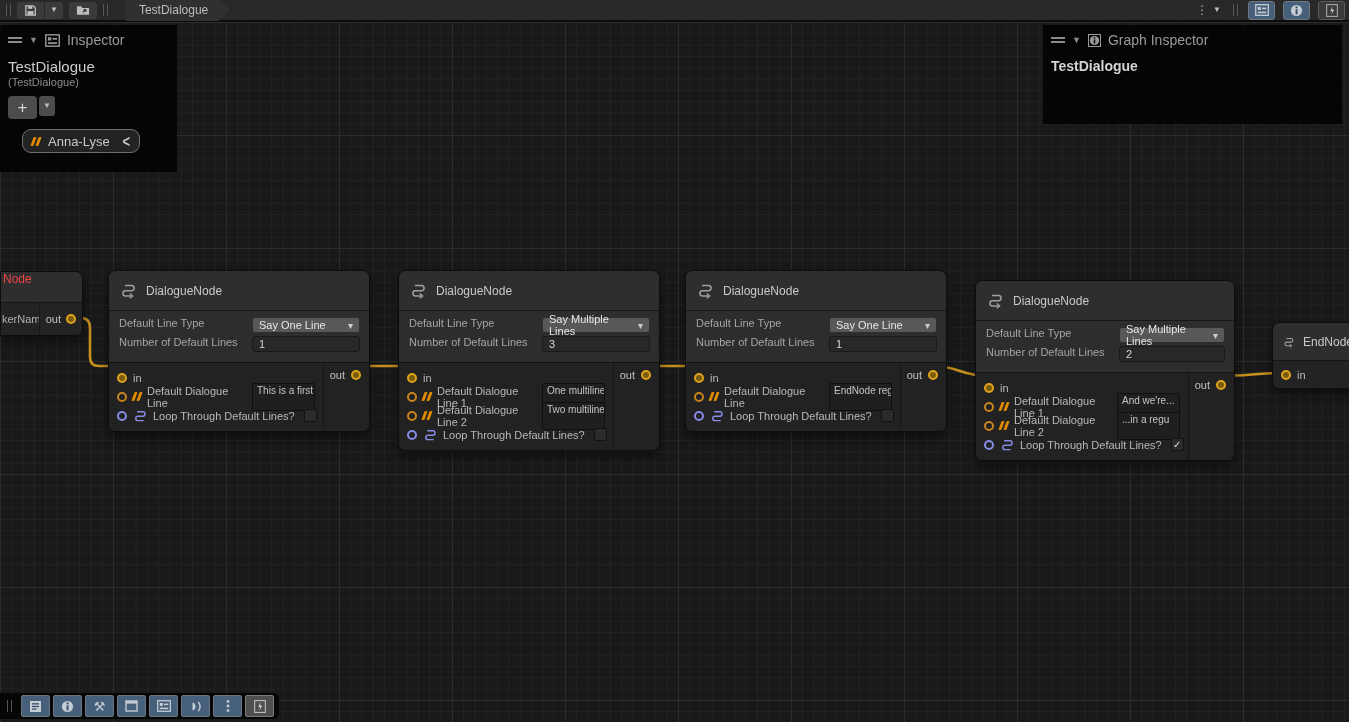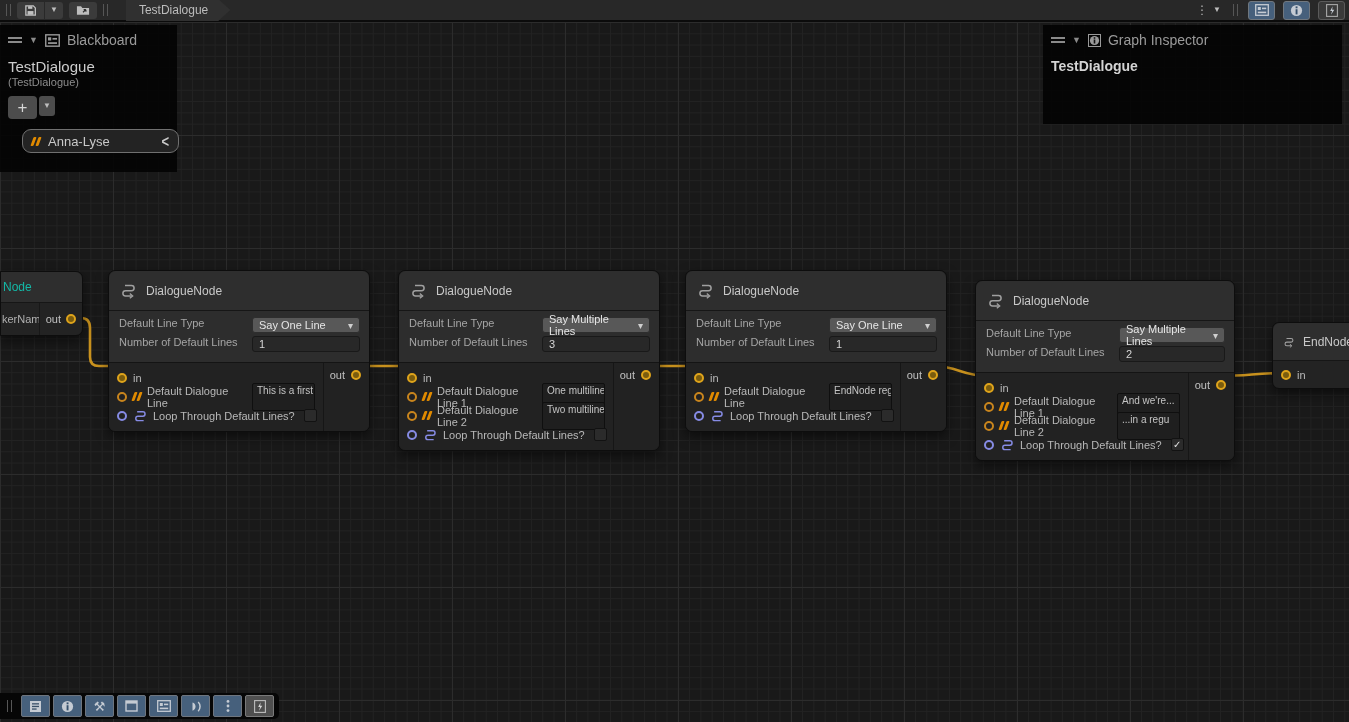--- a/index.html
+++ b/index.html
@@ -42,21 +42,21 @@
   .tri { font-size:9px; color:#8a8a8a; }
   .bb-panel { left:0; top:25px; width:177px; height:147px; }
   .gi-panel { left:1043px; top:25px; width:299px; height:99px; }
   .bb-name { margin:6px 0 0 8px; font-size:15px; color:#cccccc; }
   .bb-type { margin:1px 0 0 8px; font-size:11px; color:#8d8d8d; }
   .bb-add { display:flex; align-items:flex-start; margin:8px 0 0 8px; gap:2px;}
   .btn-plus { width:29px; height:23px; background:#4c4c4c; border-radius:4px; color:#d5d5d5;
     font-size:17px; display:flex; align-items:center; justify-content:center; }
   .btn-plus-dd { width:16px; height:20px; background:#4c4c4c; border-radius:3px; display:flex;
     align-items:center; justify-content:center; }
-  .bb-item { margin:10px 0 0 22px; width:157px; height:24px; background:#232323;
+  .bb-item { margin:10px 0 0 22px; width:118px; height:24px; background:#232323;
     border:1px solid #707070; border-radius:9px; display:flex; align-items:center;
     padding:0 9px; gap:8px; color:#c9c9c9; font-size:13px; }
   .bb-item .chev { margin-left:auto; color:#c9c9c9; font-weight:bold; font-size:13px; transform:scaleY(1.3); }
   .gi-name { margin:6px 0 0 8px; font-size:14px; font-weight:bold; color:#d4d4d4; }
   .quote { display:inline-flex; gap:2px; transform:skewX(-20deg); flex:none;}
   .quote i { width:3px; height:9px; background:#e08a00; border-radius:1px; }
   
   .node { position:absolute; background:#232323; border:1px solid #0d0d0d; border-radius:7px;
     box-shadow:0 5px 12px rgba(0,0,0,0.5); font-size:11px; color:#b0b0b0; z-index:20; }
   .node-header { height:40px; display:flex; align-items:center; gap:9px; padding:0 11px;
@@ -81,22 +81,22 @@
   .port.ring-blue { border:2px solid #868be4; background:transparent; }
   .port-label { color:#b9b9b9; }
   .out-group { display:flex; align-items:center; gap:6px; color:#c0c0c0; }
   .port-field { width:63px; height:28px; margin-left:auto; margin-right:8px; background:#1f1f1f;
     border:1px solid #0f0f0f; border-radius:2px; font-size:10px; color:#c4c4c4; padding:0 4px;
     line-height:13px; overflow:hidden; white-space:nowrap; flex:none;}
   .checkbox { width:13px; height:13px; background:#2b2b2b; border:1px solid #121212; border-radius:2px;
     margin-left:3px; color:#e0e0e0; font-size:10px; text-align:center; line-height:11px; flex:none;}
   
   .node.start { left:0; top:271px; width:83px; height:65px; border-radius:0 7px 7px 0; }
-  .node.start .sn-header { height:31px; display:flex; align-items:center; padding:0 2px;
-    background:#2e2e2e; border-bottom:1px solid #161616; border-radius:0 7px 0 0; font-size:12px; color:#14b8a6;}
+  .node.start .sn-header { height:31px; display:flex; align-items:flex-start; padding:0 2px;
+    background:#2e2e2e; border-bottom:1px solid #161616; border-radius:0 7px 0 0; font-size:12px; color:#ef4444;}
   .node.start .sn-body { display:flex; height:32px; align-items:center; }
   .node.start .sn-name { flex:1; color:#b0b0b0; padding-left:1px; overflow:hidden; white-space:nowrap;}
   .node.start .sn-out { display:flex; gap:5px; align-items:center; padding:0 6px; height:100%;
     border-left:1px solid #181818; color:#c0c0c0;}
   .node.end { left:1272px; top:322px; width:92px; border-radius:7px 0 0 7px; }
   .node.end .en-header { height:38px; display:flex; align-items:center; gap:8px; padding:0 10px;
     background:#2e2e2e; border-bottom:1px solid #161616; border-radius:7px 0 0 0; font-size:12px;
     color:#c9c9c9; white-space:nowrap;}
   .node.end .en-body { display:flex; align-items:center; gap:6px; height:27px; padding-left:8px; color:#b9b9b9;}
   
@@ -178,21 +178,21 @@
   <div class="panel bb-panel">
     <div class="panel-header">
       <span class="hamb"></span>
       <span class="tri">▼</span>
       <svg width="15" height="13" viewBox="0 0 14 12">
         <rect x="0.7" y="0.7" width="12.6" height="10.6" fill="none" stroke="#9a9a9a" stroke-width="1.3"></rect>
         <rect x="2.8" y="3" width="3" height="3" fill="#9a9a9a"></rect>
         <rect x="7" y="3.6" width="4.2" height="1.6" fill="#9a9a9a"></rect>
         <rect x="2.8" y="7.6" width="8.4" height="1.6" fill="#9a9a9a"></rect>
       </svg>
-      <span>Blackboard</span>
+      <span>Inspector</span>
     </div>
     <div class="bb-name">TestDialogue</div>
     <div class="bb-type">(TestDialogue)</div>
     <div class="bb-add">
       <span class="btn-plus">+</span>
       <span class="btn-plus-dd">
           <span class="arrow">▼</span>
         </span>
     </div>
     <div class="bb-item">

